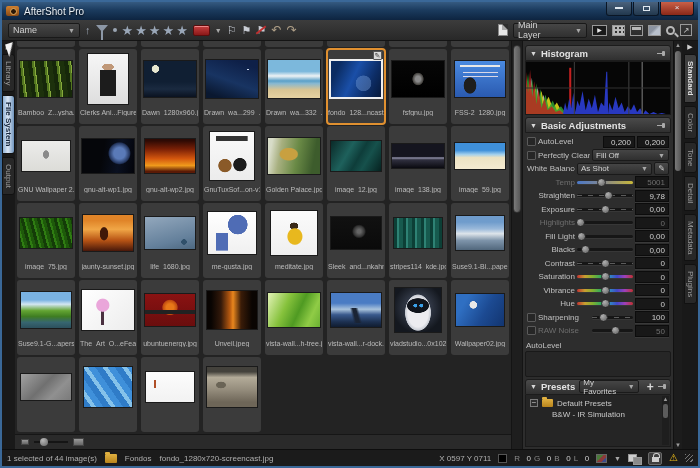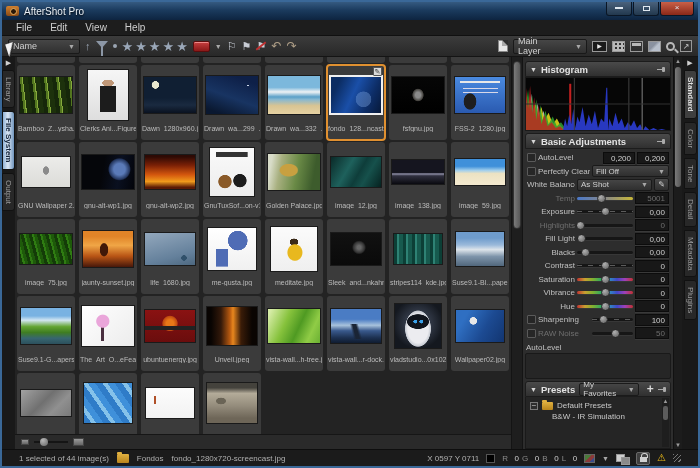--- a/index.html
+++ b/index.html
@@ -122,21 +122,21 @@
   .treescroll{position:absolute;right:1px;top:1px;bottom:1px;width:7px;background:#1e1e1e;}
   .treescroll .ar{color:#9a9a9a;font-size:6px;text-align:center;display:block;line-height:7px;}
   .treescroll .tth{position:absolute;left:1px;right:1px;top:8px;height:14px;background:#5c5c5c;border-radius:2px;}
 
   .pscroll{width:9px;flex:0 0 9px;background:#1c1c1c;border-left:1px solid #111;position:relative;}
   .pscroll .ar{color:#9a9a9a;font-size:6px;text-align:center;display:block;line-height:8px;}
   .pscroll .ar.bottom{position:absolute;bottom:0;left:0;right:0;}
   .pscroll .pth{position:absolute;left:1px;right:1px;top:10px;height:120px;background:linear-gradient(90deg,#7a7a7a,#555);border-radius:3px;}
 
   
-  .statusbar{height:17px;flex:0 0 17px;background:#1b1b1b;border-top:1px solid #0e0e0e;display:flex;align-items:center;font-size:8px;color:#b0b0b0;padding:0 17px;gap:8px;}
+  .statusbar{height:17px;flex:0 0 17px;background:#1b1b1b;border-top:1px solid #0e0e0e;display:flex;align-items:center;font-size:8px;color:#b0b0b0;padding:0 5px;gap:8px;}
   .sb-right{margin-left:auto;display:flex;align-items:center;gap:7px;}
   .sb-swatch{width:9px;height:9px;background:#000;border:1px solid #555;}
   .chan{display:flex;gap:3px;align-items:center;}
   .chan .cl{color:#8a8a8a;}
   .chan .cv{color:#cfcfcf;min-width:8px;text-align:right;}
   .profico{width:11px;height:9px;background:linear-gradient(135deg,#4a7a3a 0 40%,#8a3a3a 40% 70%,#3a4a8a 70%);border:1px solid #666;}
   .i-mon2{width:13px;height:9px;position:relative;}
   .i-mon2::before,.i-mon2::after{content:"";position:absolute;width:7px;height:6px;border:1px solid #999;background:#cfcfcf;}
   .i-mon2::before{left:0;top:0;}
   .i-mon2::after{left:5px;top:3px;background:#8a8a8a;}
@@ -158,26 +158,20 @@
   <div class="titlebar">
     <span class="appicon"></span>
     <span class="title-text">AfterShot Pro</span>
     <span class="winbtns">
       <span class="winbtn"><span class="minbar"></span></span>
       <span class="winbtn"><span class="maxsq"></span></span>
       <span class="winbtn close">×</span>
     </span>
   </div>
 
-  <div class="menubar">
-      <span class="menu-item">File</span>
-      <span class="menu-item">Edit</span>
-      <span class="menu-item">View</span>
-      <span class="menu-item">Help</span>
-    </div>
 
   <div class="toolbar">
     <div class="dropdown sortdd">
       <span>Name</span>
       <span class="dd-caret">▼</span>
     </div>
     <span class="tb-ico">↑</span>
     <span class="funnel"></span>
     <span class="ratedot"></span>
     <span class="stars">
@@ -524,20 +518,27 @@
             <span class="dropperbtn">✎</span>
           </div>
           <div class="arow">
             <span class="lbl dim">Temp</span>
             <span class="track temp">
               <span class="sthumb2" style="left: 42%;"></span>
             </span>
             <span class="val dim">5001</span>
           </div>
           <div class="arow">
+            <span class="lbl">Straighten</span>
+            <span class="track ticks">
+              <span class="sthumb2" style="left: 55%;"></span>
+            </span>
+            <span class="val">9,78</span>
+          </div>
+          <div class="arow">
             <span class="lbl">Exposure</span>
             <span class="track ticks">
               <span class="sthumb2" style="left: 50%;"></span>
             </span>
             <span class="val">0,00</span>
           </div>
           <div class="arow">
             <span class="lbl dim">Highlights</span>
             <span class="track plain">
               <span class="sthumb2" style="left: 5%;"></span>

